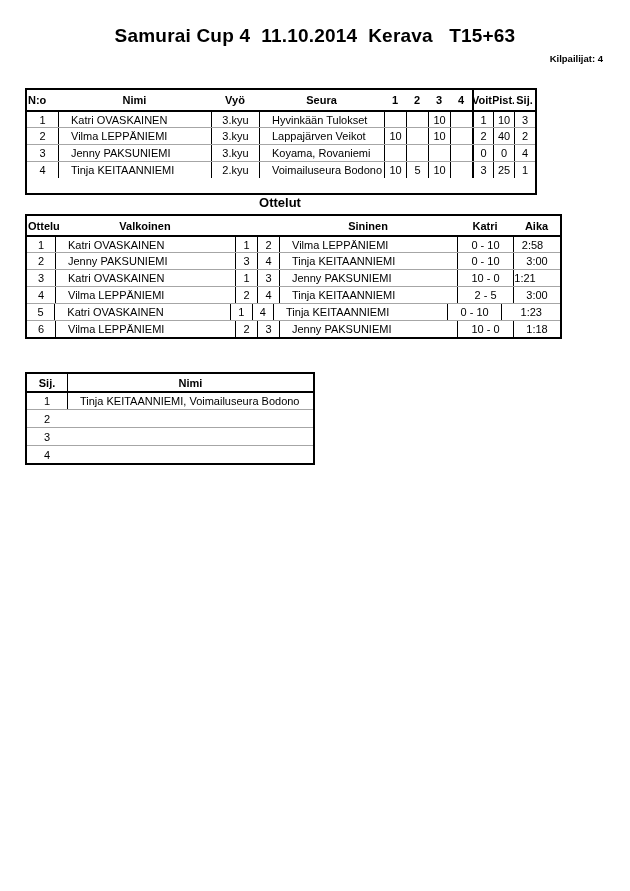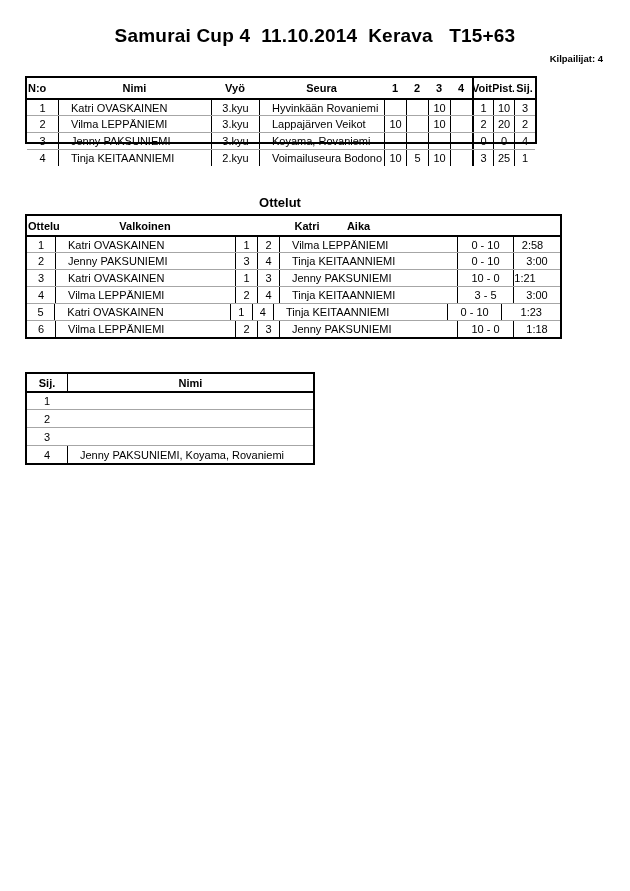--- a/index.html
+++ b/index.html
@@ -20,21 +20,21 @@
   }
   .section-heading {
     position:absolute; text-align:center;
     font-size:13px; font-weight:bold;
   }
   #h-kilpailijat { top:66px; left:25px; width:438px; }
   #h-ottelut    { top:195px; left:25px; width:510px; }
   #h-tulokset   { top:354px; left:25px; width:290px; }
 
   .tbl { position:absolute; border:2px solid #000; background:#fff; box-sizing:border-box; }
-  #t-kilpailijat { top:76px;  left:25px; width:512px; height:68px; }
+  #t-kilpailijat { top:88px;  left:25px; width:512px; height:107px; }
   #t-ottelut     { top:214px; left:25px; width:537px; height:125px; }
   #t-tulokset    { top:372px; left:25px; width:290px; height:93px; }
 
   .tr { display:flex; box-sizing:border-box; }
   .tr.head { font-weight:bold; }
   #t-kilpailijat .tr.head { height:20px; }
   #t-kilpailijat .tr.body { height:17px; }
   #t-ottelut .tr.head { height:19px; }
   #t-ottelut .tr.body { height:17px; }
   #t-tulokset .tr.head { height:17px; }
@@ -75,41 +75,41 @@
       <div class="td c" style="width:22px">4</div>
       <div class="td c grp" style="width:21px">Voit.</div>
       <div class="td c" style="width:21px">Pist.</div>
       <div class="td c" style="width:21px">Sij.</div>
     </div>
 
     <div class="tr body first">
       <div class="td c" style="width:31px">1</div>
       <div class="td l" style="width:153px">Katri OVASKAINEN</div>
       <div class="td c" style="width:48px">3.kyu</div>
-      <div class="td l" style="width:125px">Hyvinkään Rovaniemi</div>
+      <div class="td l" style="width:125px">Hyvinkään Tulokset</div>
       <div class="td c" style="width:22px"></div>
       <div class="td c" style="width:22px"></div>
       <div class="td c" style="width:22px">10</div>
       <div class="td c" style="width:22px"></div>
       <div class="td c grp" style="width:21px">1</div>
       <div class="td c" style="width:21px">10</div>
       <div class="td c" style="width:21px">3</div>
     </div>
 
     <div class="tr body">
       <div class="td c" style="width:31px">2</div>
       <div class="td l" style="width:153px">Vilma LEPPÄNIEMI</div>
       <div class="td c" style="width:48px">3.kyu</div>
       <div class="td l" style="width:125px">Lappajärven Veikot</div>
       <div class="td c" style="width:22px">10</div>
       <div class="td c" style="width:22px"></div>
       <div class="td c" style="width:22px">10</div>
       <div class="td c" style="width:22px"></div>
       <div class="td c grp" style="width:21px">2</div>
-      <div class="td c" style="width:21px">20</div>
+      <div class="td c" style="width:21px">40</div>
       <div class="td c" style="width:21px">2</div>
     </div>
 
     <div class="tr body">
       <div class="td c" style="width:31px">3</div>
       <div class="td l" style="width:153px">Jenny PAKSUNIEMI</div>
       <div class="td c" style="width:48px">3.kyu</div>
       <div class="td l" style="width:125px">Koyama, Rovaniemi</div>
       <div class="td c" style="width:22px"></div>
       <div class="td c" style="width:22px"></div>
@@ -136,20 +136,21 @@
   </div>
 
   <div class="section-heading" id="h-ottelut">Ottelut</div>
 
   <div class="tbl" id="t-ottelut">
     <div class="tr head">
       <div class="td l ov" style="width:28px">Ottelu</div>
       <div class="td c" style="width:180px">Valkoinen</div>
       <div class="td c" style="width:22px"></div>
       <div class="td c" style="width:22px"></div>
+      <div class="td c" style="width:178px">Sininen</div>
       <div class="td c" style="width:56px">Katri</div>
       <div class="td c" style="width:47px">Aika</div>
     </div>
 
     <div class="tr body first">
       <div class="td c" style="width:28px">1</div>
       <div class="td l" style="width:180px">Katri OVASKAINEN</div>
       <div class="td c" style="width:22px">1</div>
       <div class="td c" style="width:22px">2</div>
       <div class="td l" style="width:178px">Vilma LEPPÄNIEMI</div>
@@ -176,21 +177,21 @@
       <div class="td c" style="width:56px">10 - 0</div>
       <div class="td c" style="width:23px">1:21</div>
     </div>
 
     <div class="tr body">
       <div class="td c" style="width:28px">4</div>
       <div class="td l" style="width:180px">Vilma LEPPÄNIEMI</div>
       <div class="td c" style="width:22px">2</div>
       <div class="td c" style="width:22px">4</div>
       <div class="td l" style="width:178px">Tinja KEITAANNIEMI</div>
-      <div class="td c" style="width:56px">3 - 5</div>
+      <div class="td c" style="width:56px">2 - 5</div>
       <div class="td c" style="width:47px">3:00</div>
     </div>
 
     <div class="tr body">
       <div class="td c" style="width:28px">5</div>
       <div class="td l" style="width:180px">Katri OVASKAINEN</div>
       <div class="td c" style="width:22px">1</div>
       <div class="td c" style="width:22px">4</div>
       <div class="td l" style="width:178px">Tinja KEITAANNIEMI</div>
       <div class="td c" style="width:56px">0 - 10</div>
@@ -209,26 +210,26 @@
   </div>
 
 
   <div class="tbl" id="t-tulokset">
     <div class="tr head">
       <div class="td c" style="width:40px">Sij.</div>
       <div class="td c hdiv" style="width:246px">Nimi</div>
     </div>
     <div class="tr body first">
       <div class="td c" style="width:40px">1</div>
+      <div class="td l" style="width:246px">Tinja KEITAANNIEMI, Voimailuseura Bodono</div>
     </div>
     <div class="tr body">
       <div class="td c" style="width:40px">2</div>
     </div>
     <div class="tr body">
       <div class="td c" style="width:40px">3</div>
     </div>
     <div class="tr body">
       <div class="td c" style="width:40px">4</div>
-      <div class="td l" style="width:246px">Jenny PAKSUNIEMI, Koyama, Rovaniemi</div>
     </div>
   </div>
 
 </div>
 
 </body></html>

